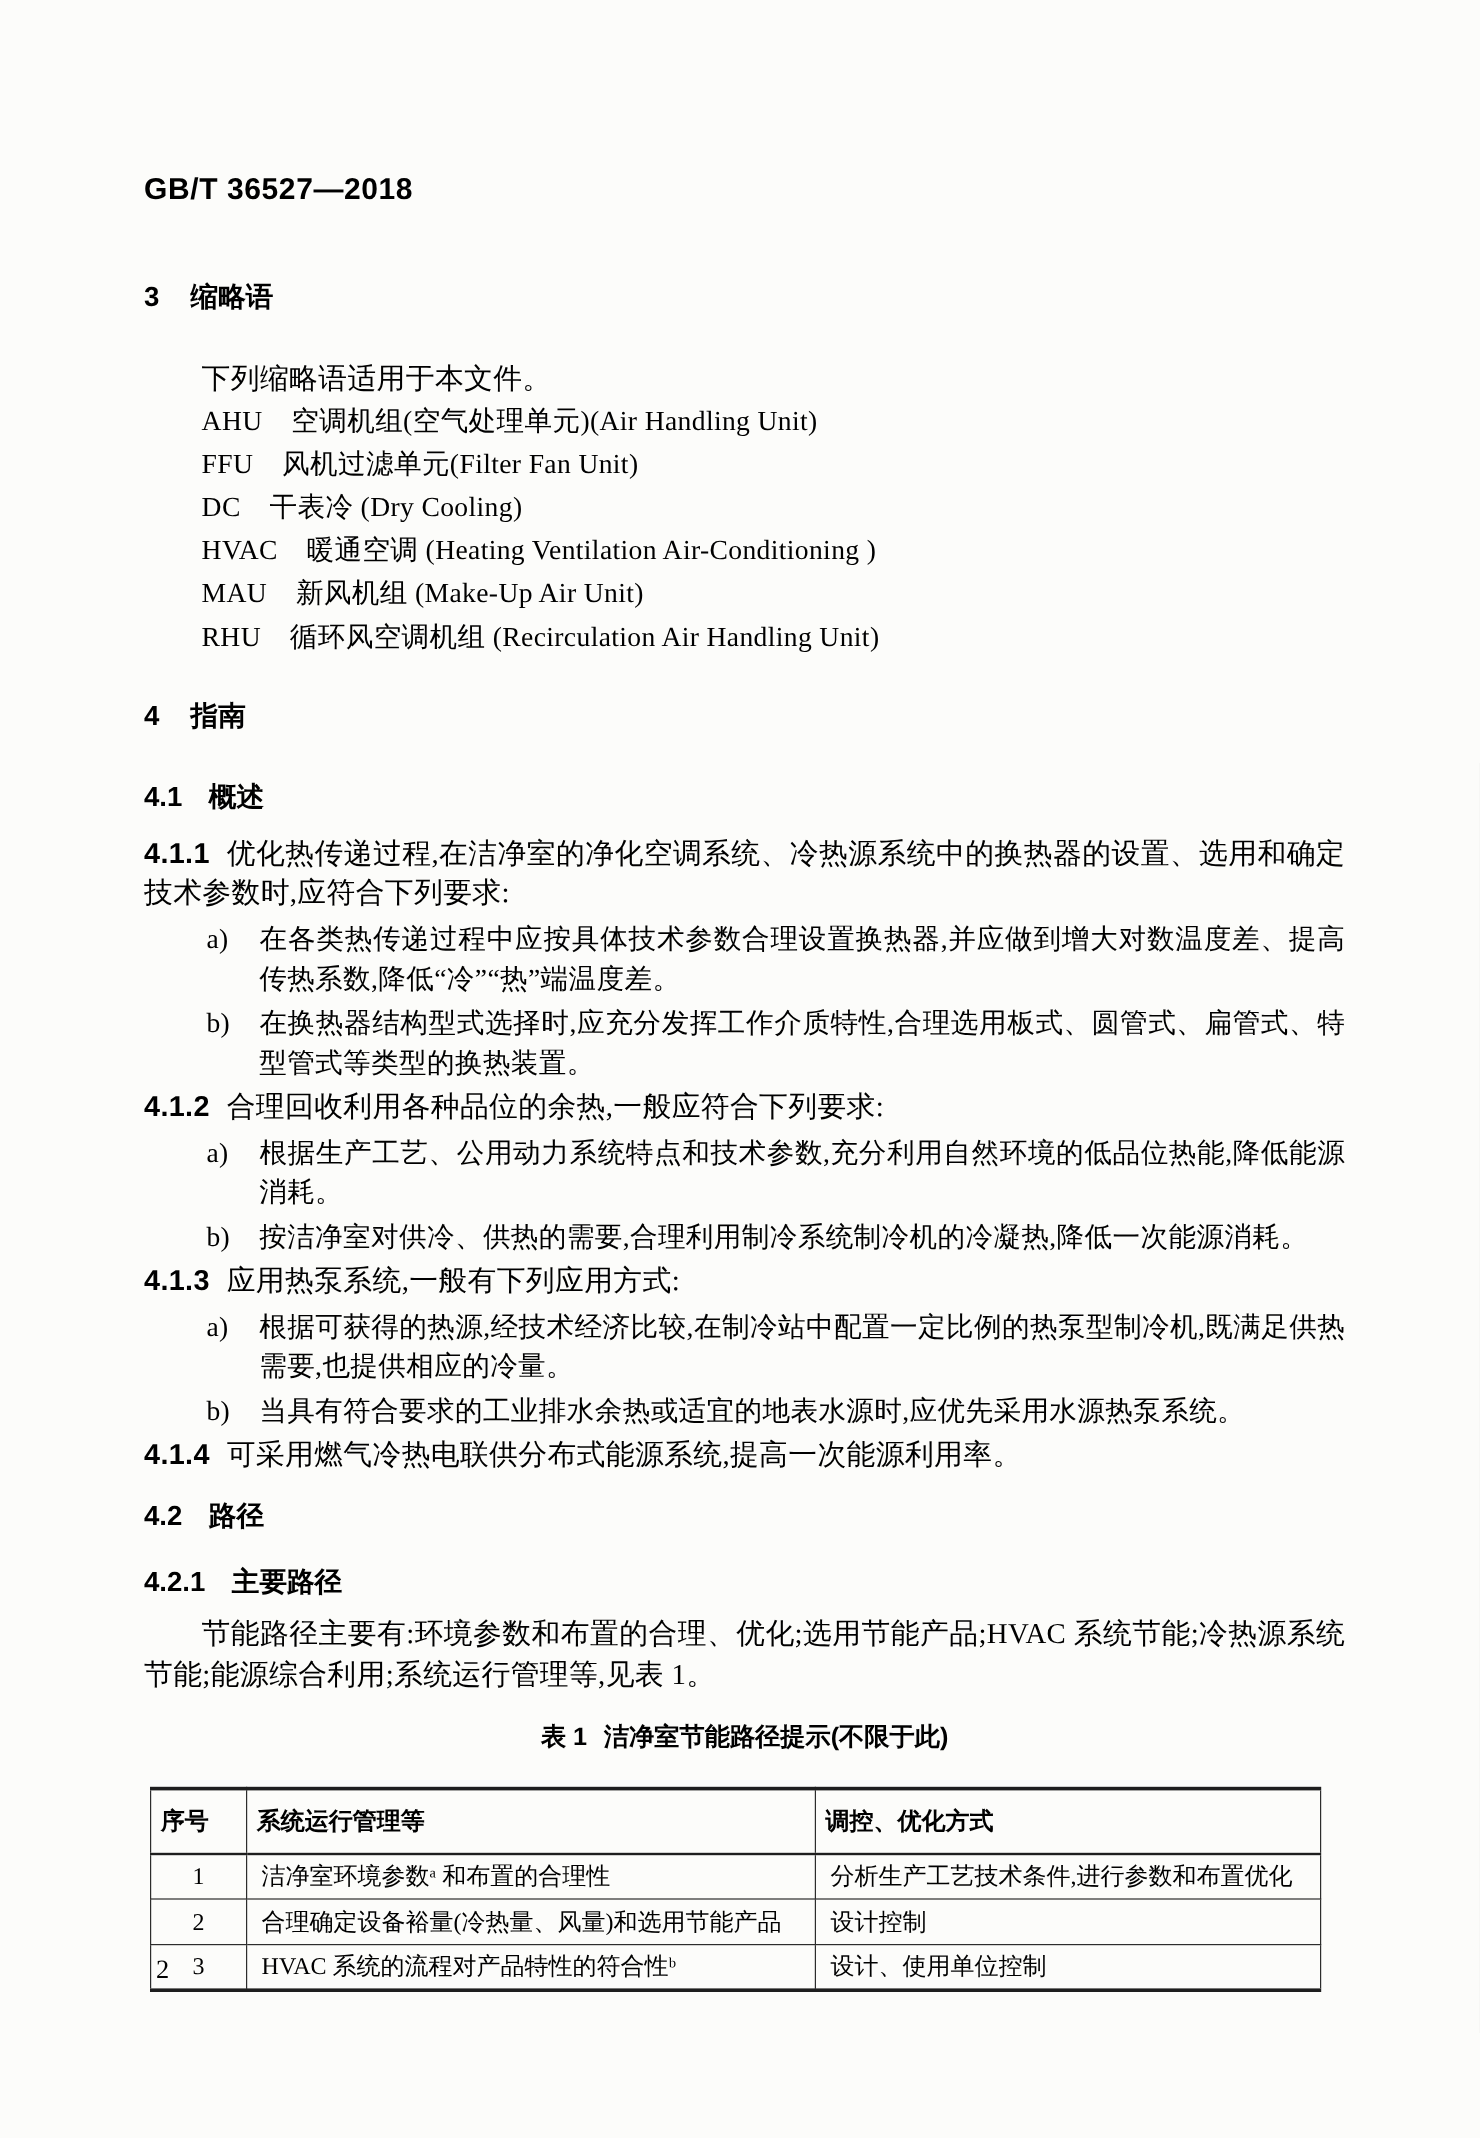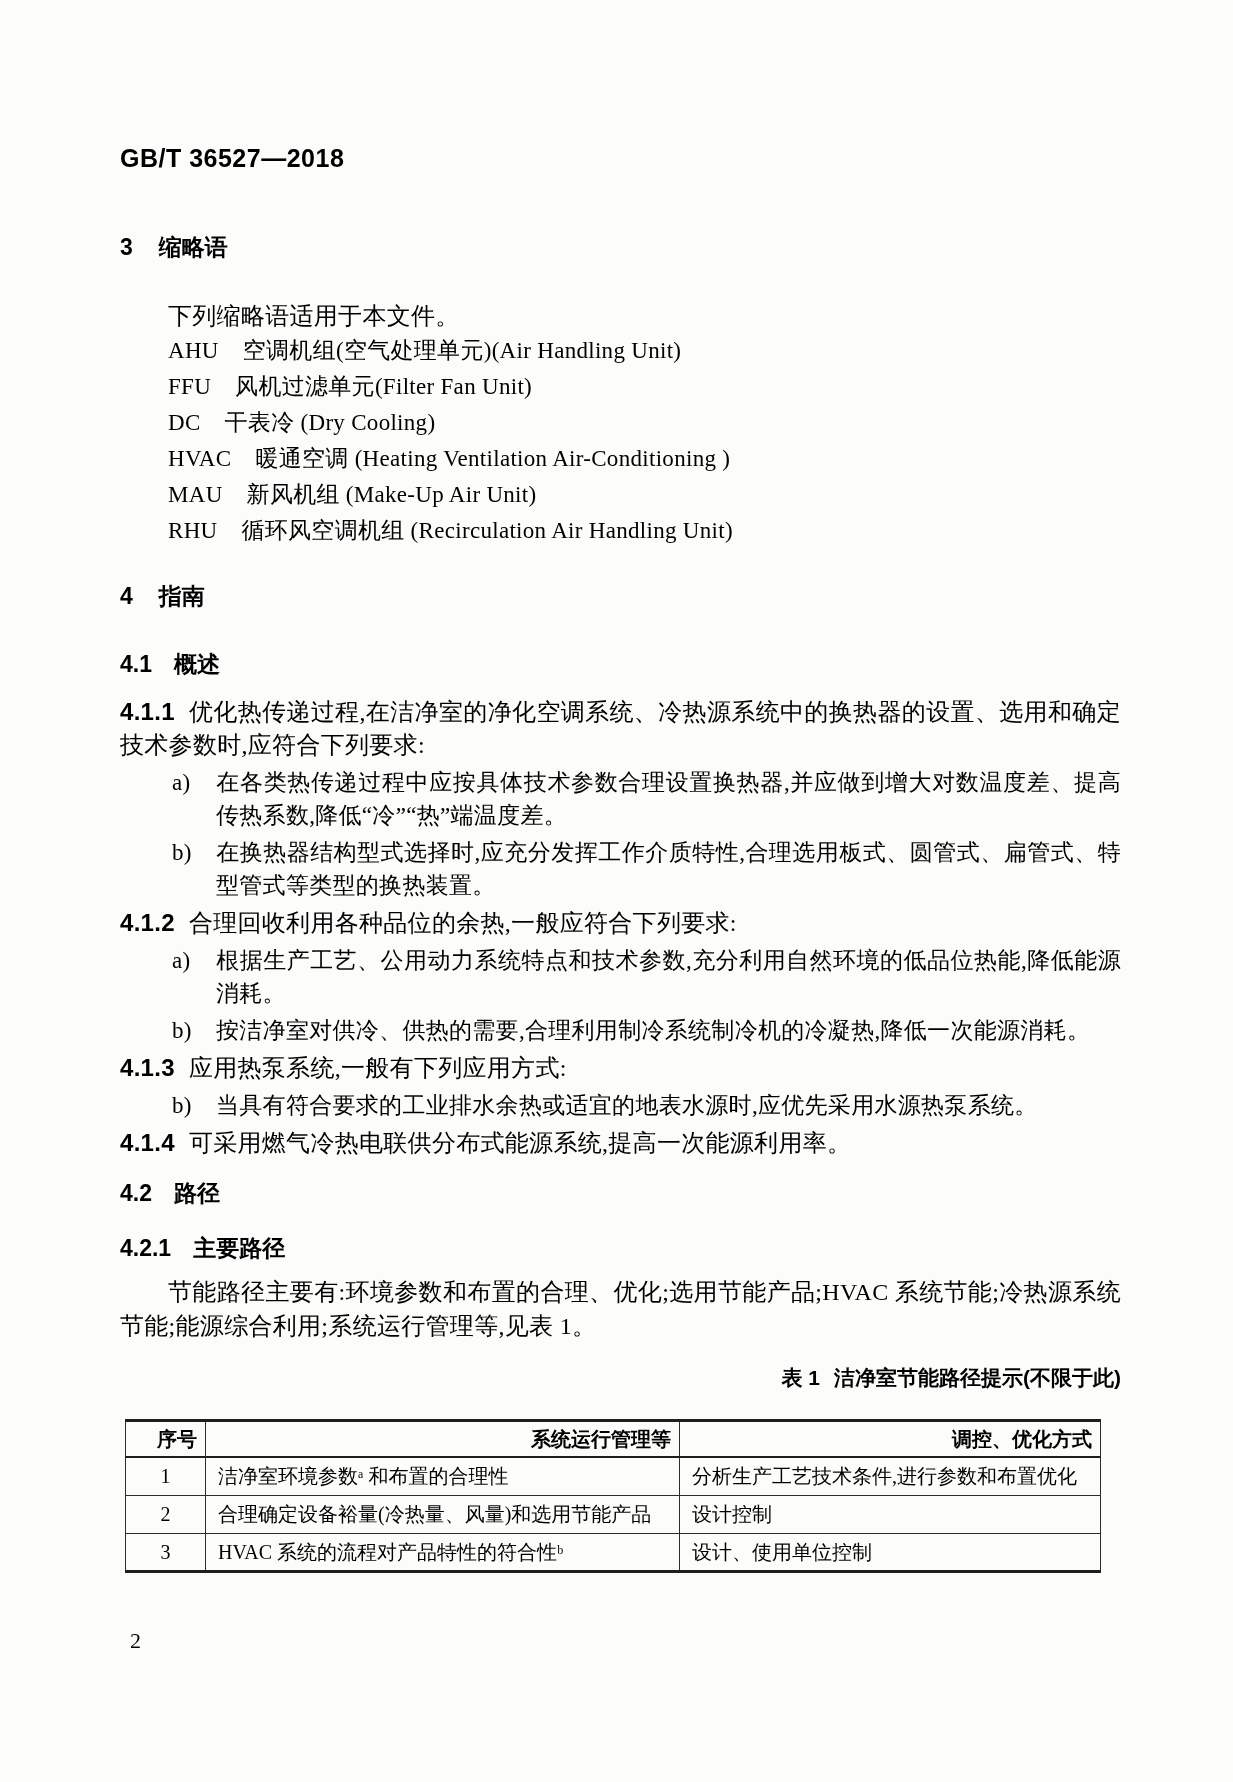--- a/index.html
+++ b/index.html
@@ -61,21 +61,21 @@
     letter-spacing: 0.3px;
     text-align: justify;
     padding-left: 96px;
     margin-top: 4px;
   }
   .li-label { display: inline-block; width: 44px; margin-left: -44px; }
   .para-2 { margin-top: 13px; line-height: 34px; text-indent: 48px; }
   
   .table-caption {
     margin-top: 20px;
-    text-align: right;
+    text-align: center;
     font-family: "Liberation Sans", "DejaVu Sans", sans-serif;
     font-weight: bold;
     font-size: 21px;
     line-height: 30px;
   }
   .cap-label { margin-right: 14px; }
   table.t1 {
     margin-top: 26px;
     margin-left: 5px;
     width: 975px;
@@ -86,22 +86,22 @@
   }
   table.t1 th, table.t1 td {
     border: 1px solid #2c2c2c;
     font-size: 20px;
     line-height: 26px;
     vertical-align: middle;
   }
   table.t1 th {
     font-family: "Liberation Sans", "DejaVu Sans", sans-serif;
     font-weight: bold;
-    text-align: right;
-    height: 36px;
+    text-align: left;
+    height: 54px;
     padding: 4px 8px;
     border-bottom: 2px solid #1e1e1e;
   }
   table.t1 td { height: 38px; padding: 4px 12px; }
   table.t1 td.td-c { text-align: center; padding: 4px 4px; }
   .page-number {
     position: absolute;
     left: 130px;
     top: 1628px;
     font-size: 22px;
@@ -166,20 +166,23 @@
     <span class="li-label">a)</span><span class="li-text">根据生产工艺、公用动力系统特点和技术参数,充分利用自然环境的低品位热能,降低能源消耗。</span>
   </div>
   <div class="list-item">
     <span class="li-label">b)</span><span class="li-text">按洁净室对供冷、供热的需要,合理利用制冷系统制冷机的冷凝热,降低一次能源消耗。</span>
   </div>
 
   <p class="body-para clause">
     <span class="clause-num">4.1.3</span><span class="clause-text">应用热泵系统,一般有下列应用方式:</span>
   </p>
   <div class="list-item">
+    <span class="li-label">a)</span><span class="li-text">根据可获得的热源,经技术经济比较,在制冷站中配置一定比例的热泵型制冷机,既满足供热需要,也提供相应的冷量。</span>
+  </div>
+  <div class="list-item">
     <span class="li-label">b)</span><span class="li-text">当具有符合要求的工业排水余热或适宜的地表水源时,应优先采用水源热泵系统。</span>
   </div>
 
   <p class="body-para clause">
     <span class="clause-num">4.1.4</span><span class="clause-text">可采用燃气冷热电联供分布式能源系统,提高一次能源利用率。</span>
   </p>
 
   <div class="sec-heading subsec h-42">
     <span class="sec-num">4.2</span><span>路径</span>
   </div>

